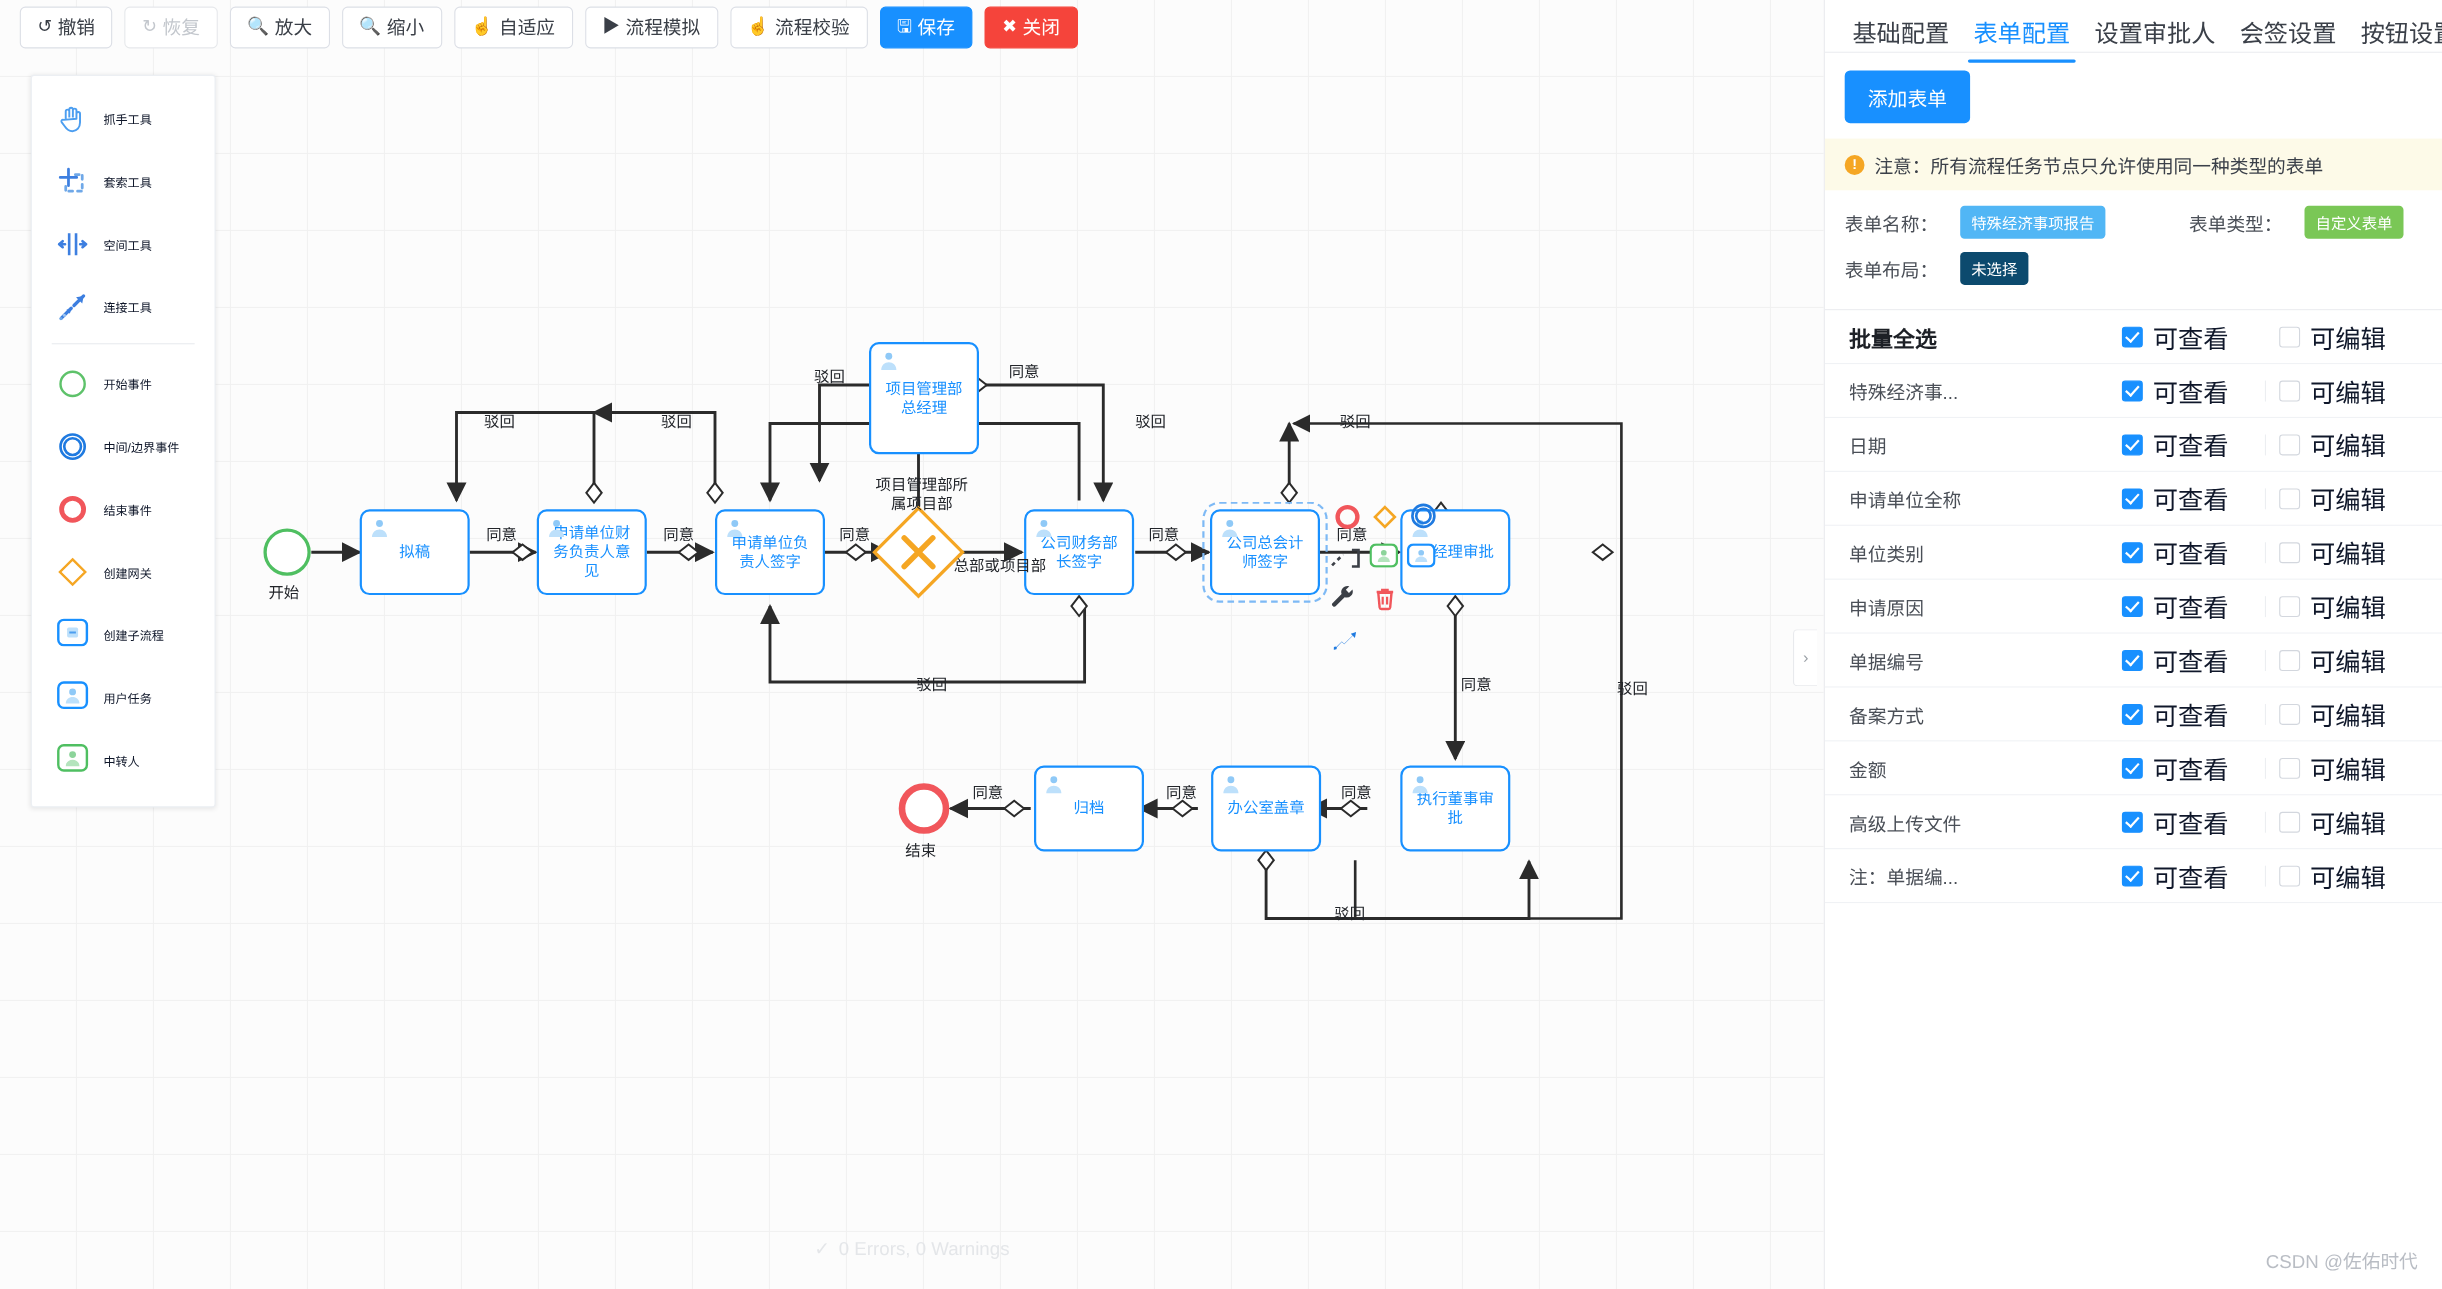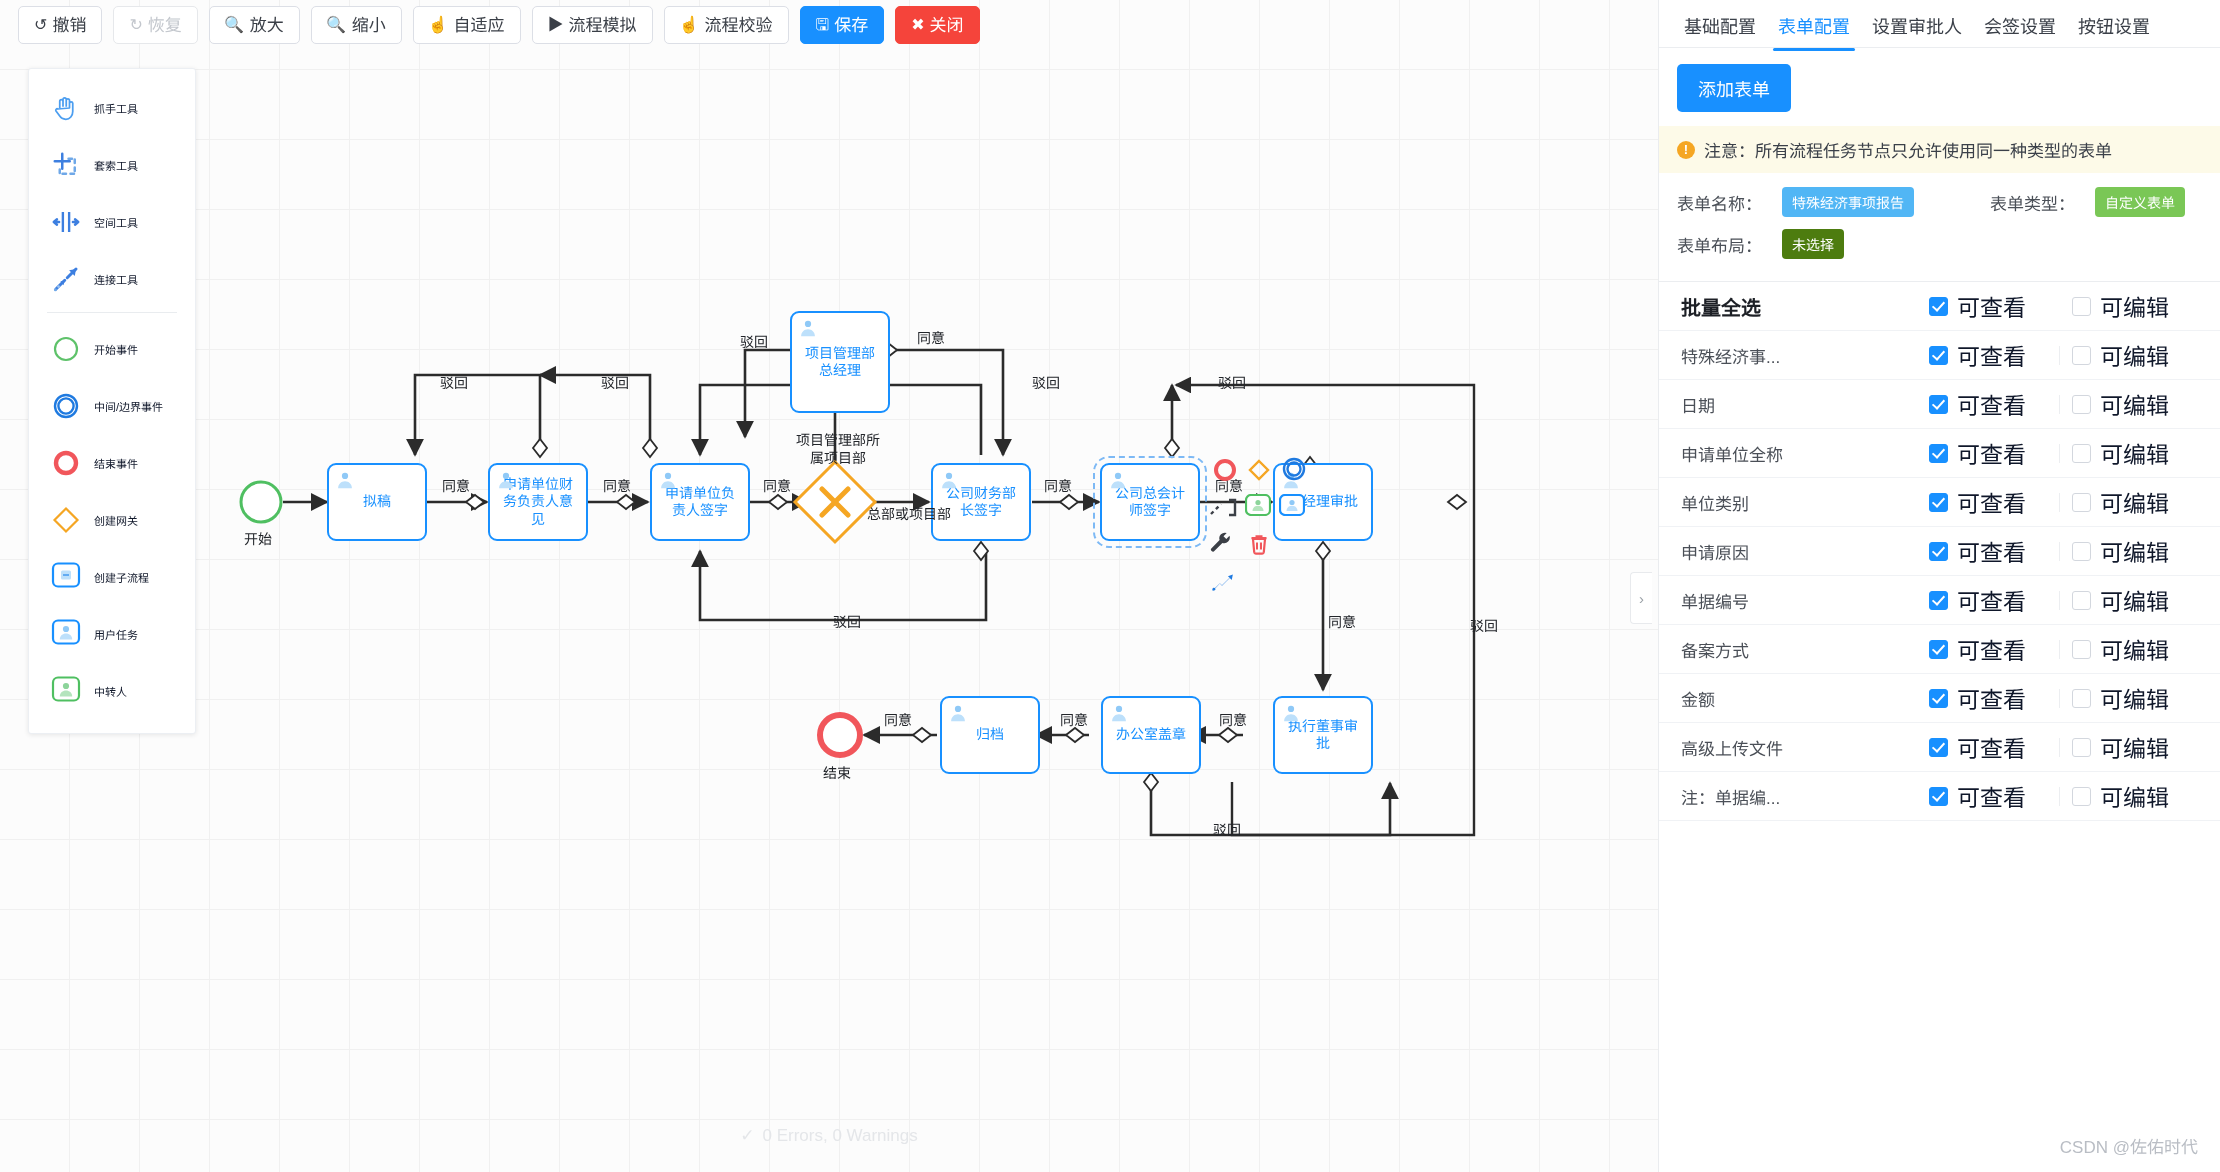--- a/index.html
+++ b/index.html
@@ -121,21 +121,21 @@
     width: 562px; height: 1172px;
     background: #ffffff;
     border-left: 1px solid #eaecef;
   }
   #tabs {
     display: flex; align-items: flex-start; gap: 0;
     height: 48px; padding: 0 10px 0 14px;
     border-bottom: 1px solid #ebedf0;
   }
   .tab {
-    font-size: 18px; color: #3b4049; padding: 12px 11px 12px 11px;
+    font-size: 22px; color: #3b4049; padding: 12px 11px 12px 11px;
     cursor: pointer; white-space: nowrap; position: relative;
   }
   .tab.active { color: #1890ff; }
   .tab.active::after {
     content: ""; position: absolute; left: 6px; right: 6px; bottom: -1px;
     height: 3px; background: #1890ff; border-radius: 2px;
   }
   #add-form-row { padding: 16px 18px 14px 18px; }
   #add-form-btn {
     display: inline-block; background: #1890ff; color: #fff;
@@ -152,21 +152,21 @@
     width: 18px; height: 18px; flex: 0 0 18px; border-radius: 50%;
     background: #f5a623; color: #fff; font-size: 13px; font-weight: bold;
     display: flex; align-items: center; justify-content: center; line-height: 1;
   }
   #meta { padding: 14px 18px 10px 18px; }
   .meta-row { display: flex; align-items: center; gap: 20px; margin-bottom: 12px; }
   .meta-lbl { font-size: 17px; color: #4a4f57; white-space: nowrap; }
   .chip { border-radius: 4px; color: #fff; font-size: 14px; padding: 5px 10px; white-space: nowrap; }
   .chip.blue   { background: #51b6f5; }
   .chip.green  { background: #7ac756; }
-  .chip.orange { background: #4d7c0f; }
+  .chip.orange { background: #0c4a6e; }
   .meta-gap { width: 36px; }
 
   #field-list { border-top: 1px solid #ebedf0; }
   .field-row {
     display: flex; align-items: center;
     height: 49px; padding: 0 20px 0 22px;
     border-bottom: 1px solid #f0f2f5;
   }
   .field-row.header .fname { font-size: 20px; font-weight: bold; color: #1d2026; }
   .fname { flex: 1 1 auto; font-size: 17px; color: #4a4f57; overflow: hidden; text-overflow: ellipsis; white-space: nowrap; }

